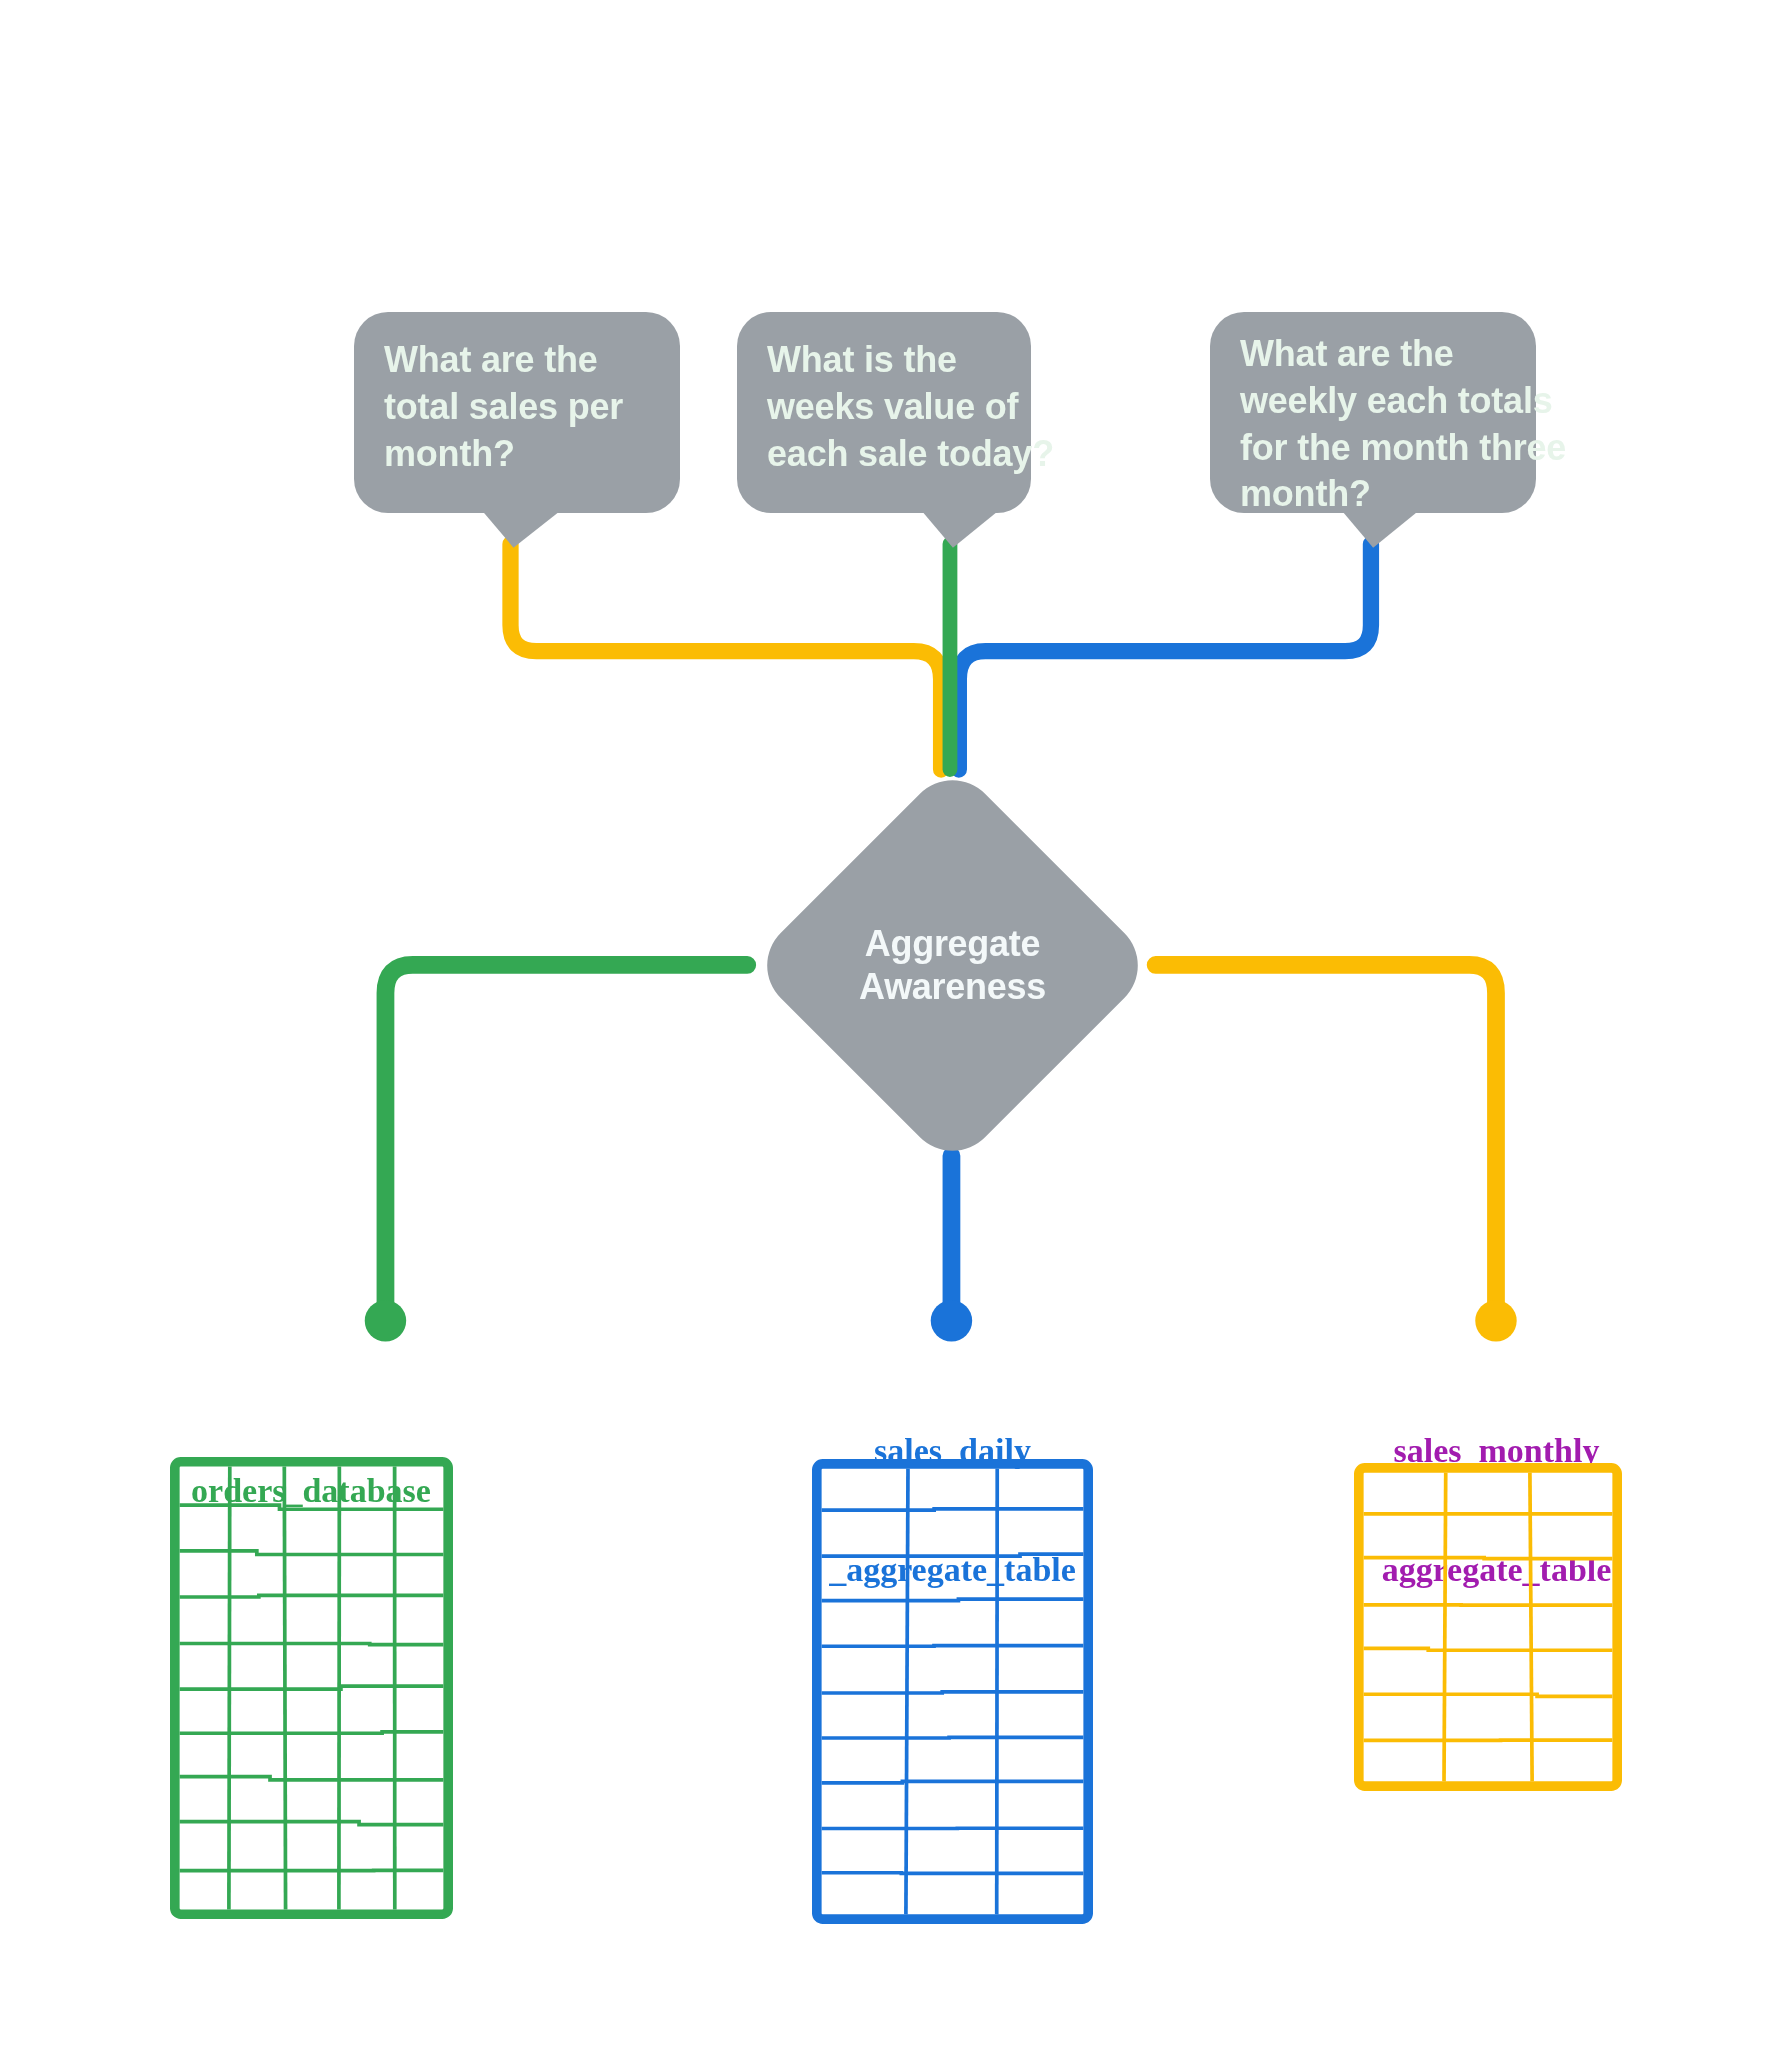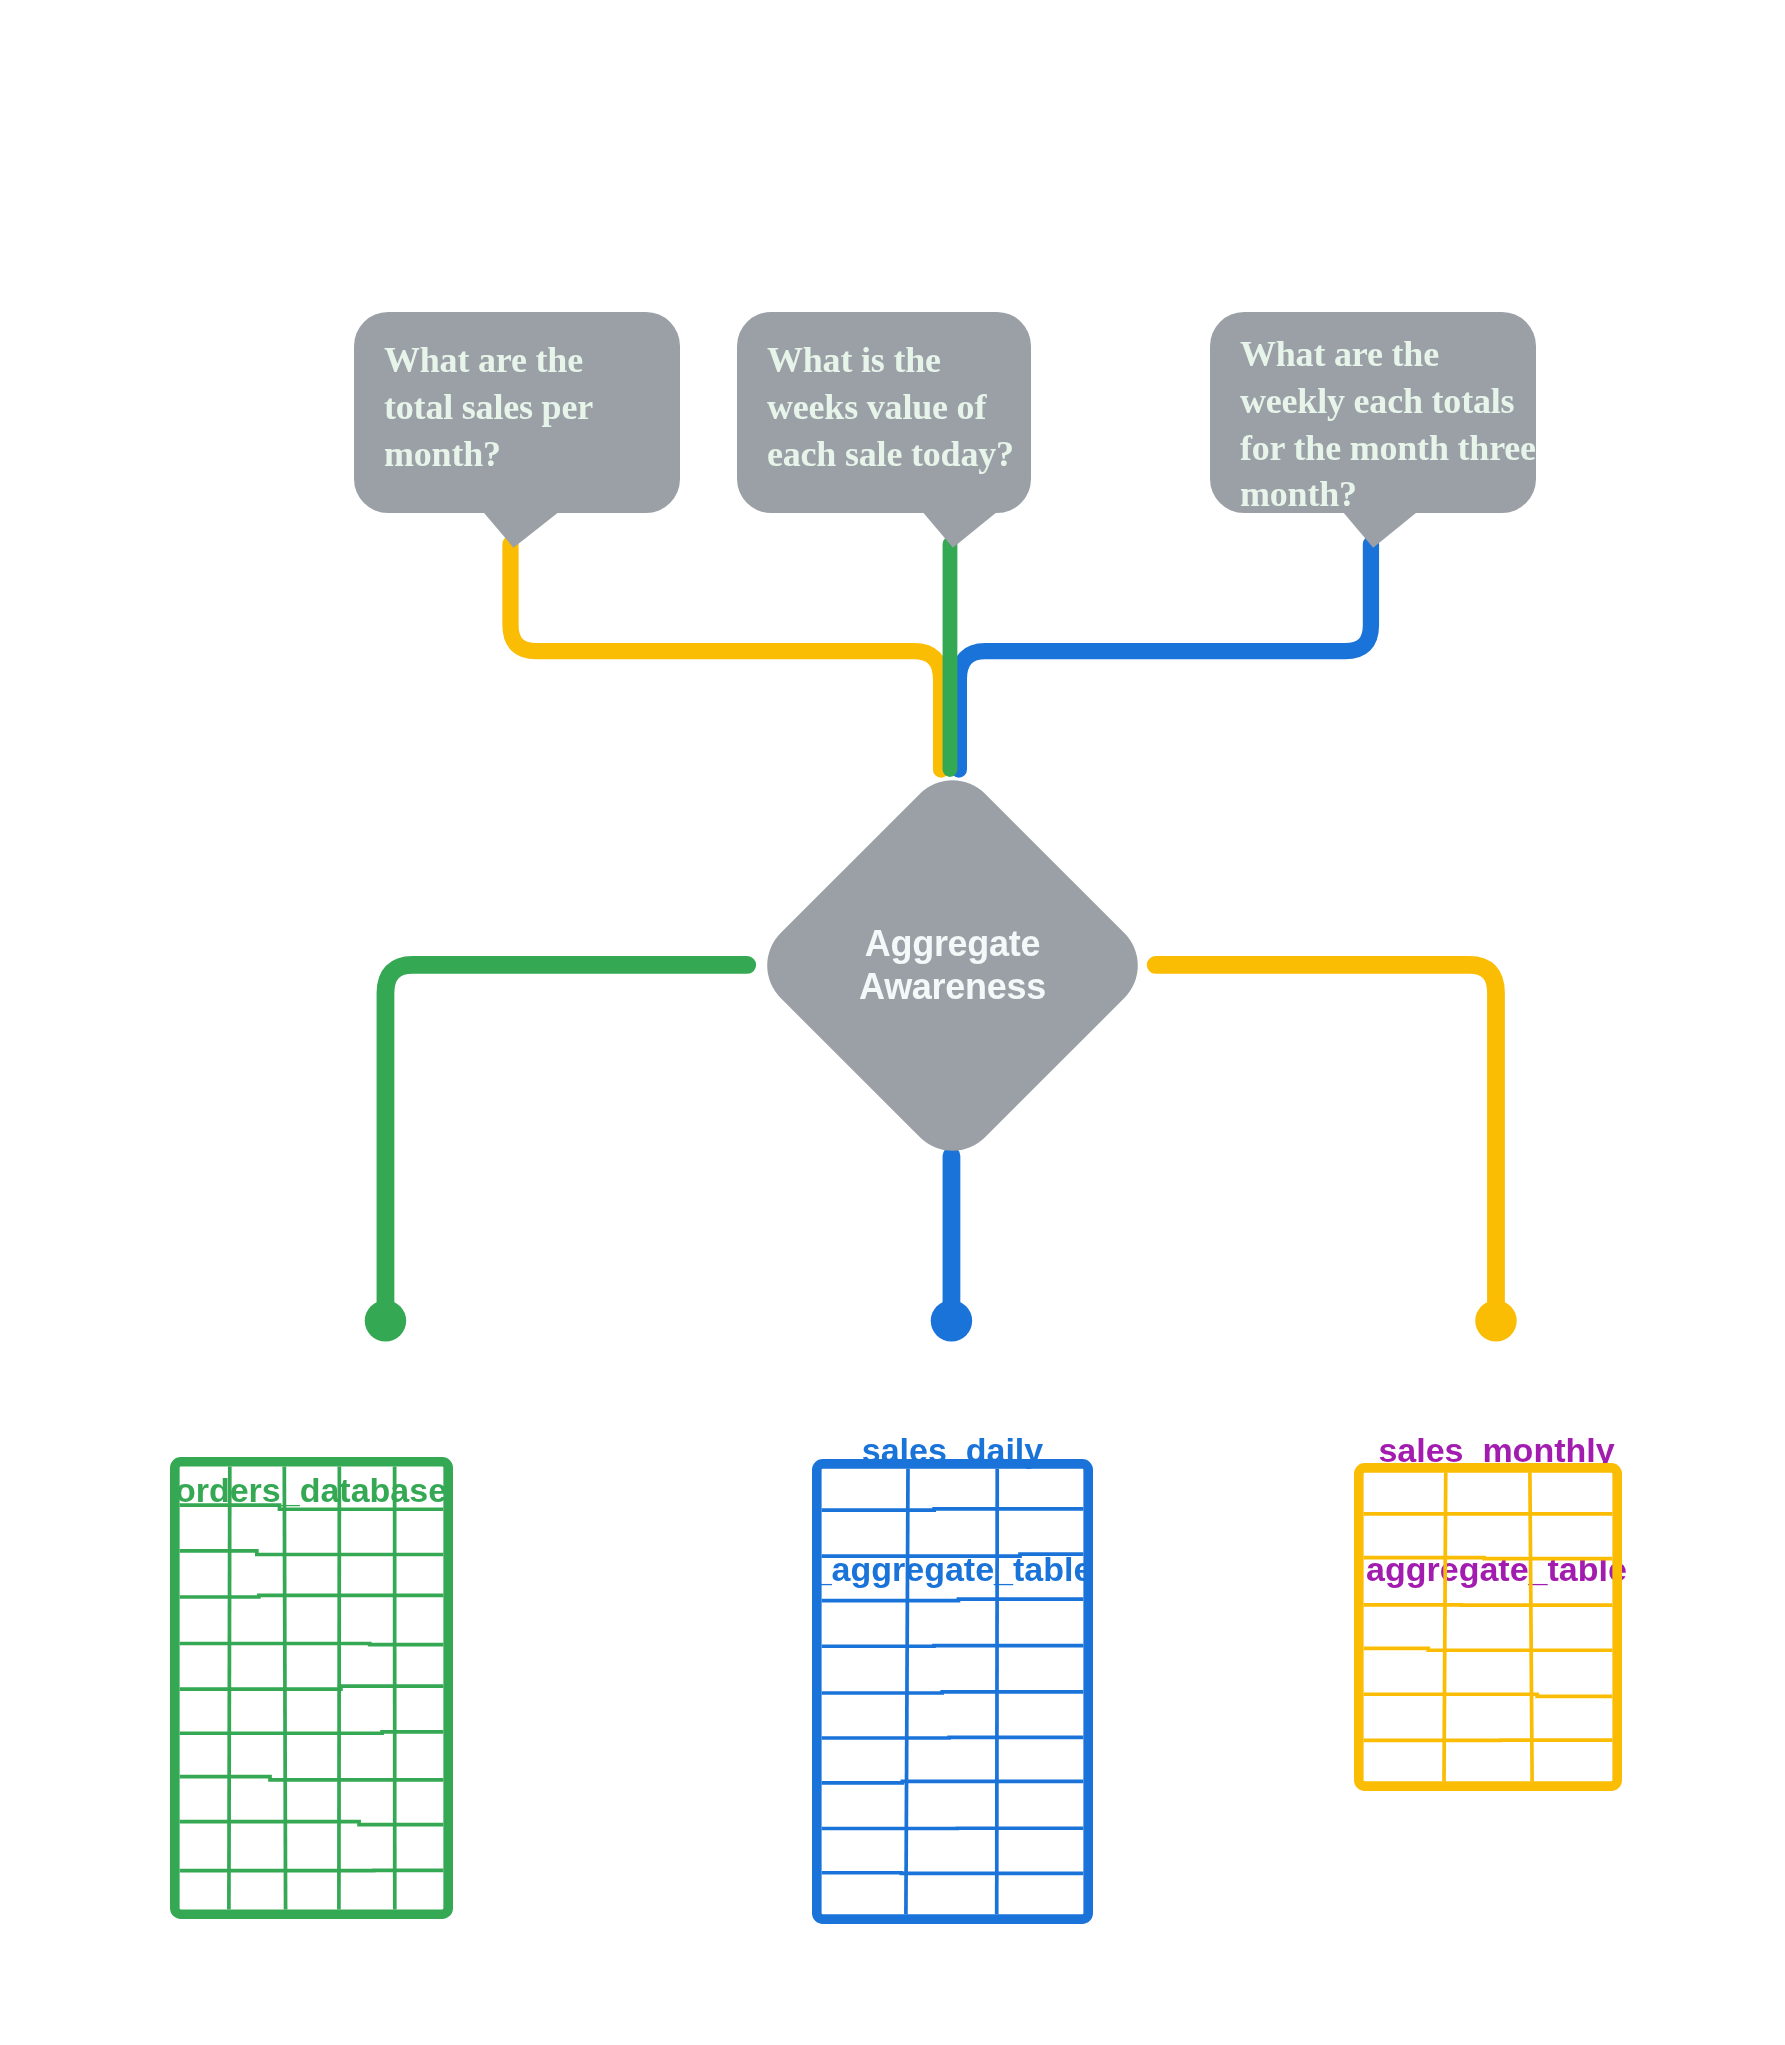--- a/index.html
+++ b/index.html
@@ -15,42 +15,42 @@
     background:#9aa0a6;
     border-radius:34px;
     box-sizing:border-box;
     padding:25px 30px 25px 30px;
     color:#e7f4ea;
     font-weight:bold;
     font-size:36px;
     line-height:1.30;
     letter-spacing:-0.2px;
   }
-  .bubble .line{display:block;white-space:pre;font-family:Liberation Serif, serif;}
+  .bubble .line{display:block;white-space:pre;}
 
   .diamond-wrap{
     position:absolute;
     display:flex;align-items:center;justify-content:center;
   }
   .diamond-shape{
     position:absolute;inset:0;
     background:#9aa0a6;
     border-radius:46px;
     transform:rotate(45deg);
   }
   .diamond-label{
     position:relative;z-index:2;
     color:#f3f8f9;font-weight:bold;font-size:36px;line-height:1.17;
     text-align:center;letter-spacing:-0.3px;
   }
   .diamond-label .line{display:block;white-space:pre;}
 
   .tbl-label{
     position:absolute;
-    font-family:Liberation Sans, sans-serif;
+    font-family:Liberation Serif, serif;
     font-weight:bold;
     font-size:34px;
     line-height:1.17;
     text-align:center;
     white-space:pre;
   }
   .tbl-label .line{display:block;}
 
   .grid{position:absolute;}
   .grid svg{display:block;width:100%;height:100%;}

